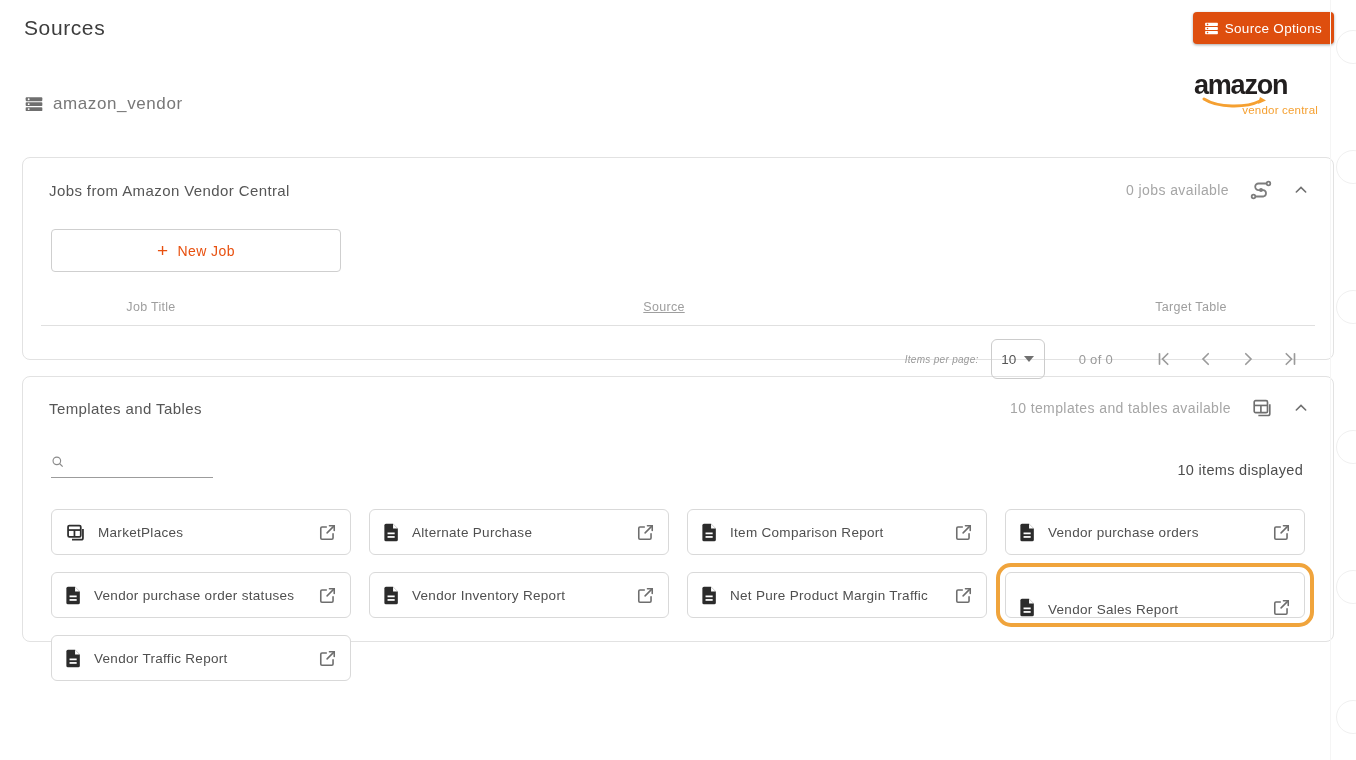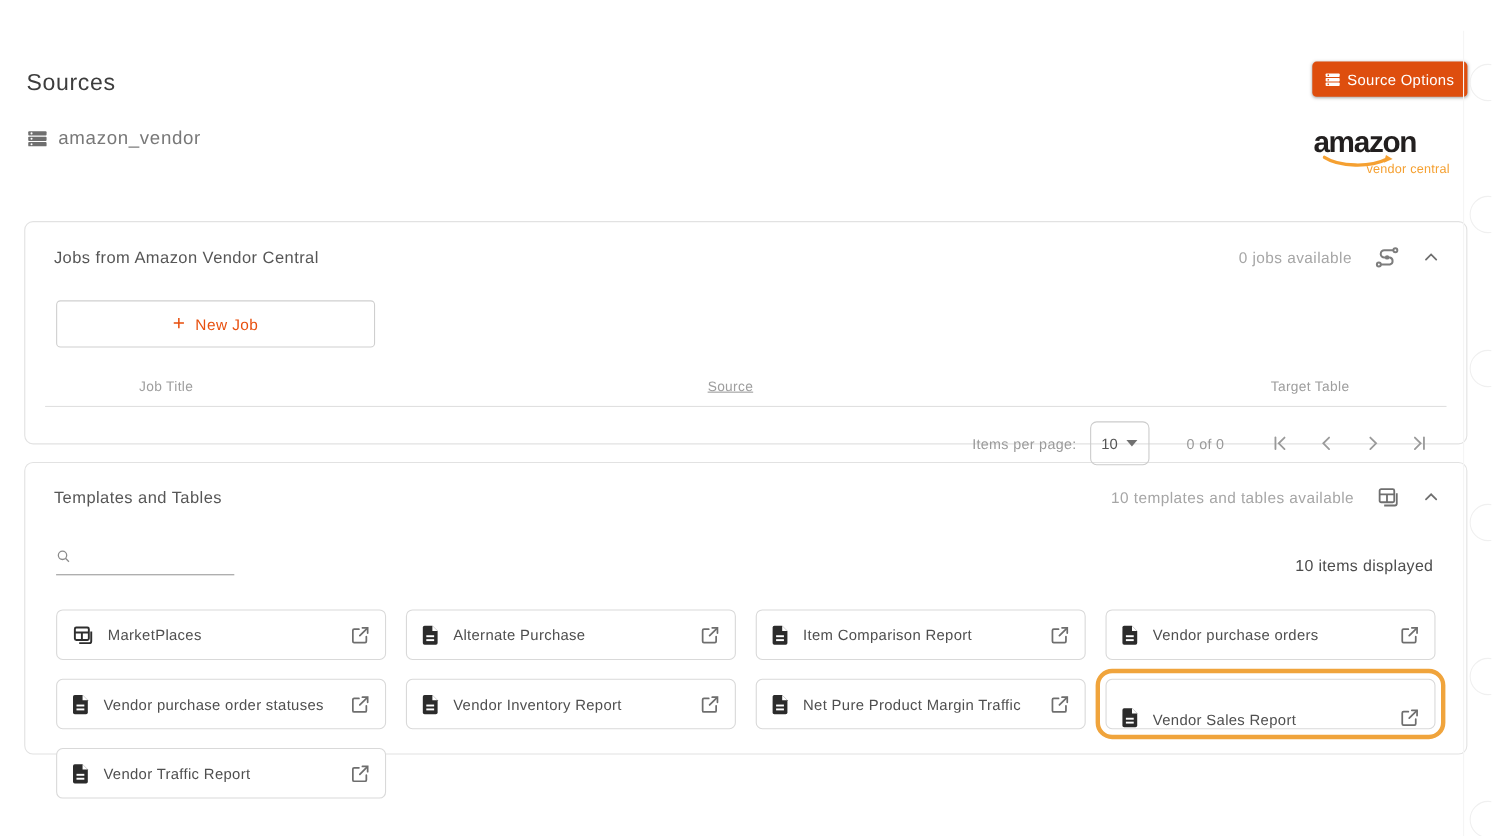--- a/index.html
+++ b/index.html
@@ -9,35 +9,35 @@
     font-family:"Liberation Sans", sans-serif;
     color:#4a4a4a; overflow:hidden; position:relative;
   }
   .page { width:1356px; height:760px; padding:0 22px; position:relative; }
 
   
   .deco-strip { position:absolute; right:0; top:0; width:26px; height:760px; overflow:hidden; border-left:1px solid #f5f5f5; }
   .deco-strip .blob { position:absolute; width:34px; height:34px; border:1px solid #f0f0f0; border-radius:50%; right:-14px; }
 
   
-  .top-bar { display:flex; justify-content:space-between; align-items:flex-end; padding-top:28px;margin-top:28px; }
+  .top-bar { display:flex; justify-content:space-between; align-items:flex-start; padding-top:12px; }
   .page-title { font-size:21px; font-weight:500; color:#3d3d3d; letter-spacing:.6px; padding-left:2px; margin-top:4px; }
   .source-options-btn {
     display:flex; align-items:center; gap:5px;
     background:#DE4E0E; color:#fff; border:none; border-radius:4px;
     height:32px; padding:0 12px 0 10px; font-size:13.5px; letter-spacing:.3px;
     font-family:"Liberation Sans", sans-serif; cursor:pointer;
     box-shadow:0 1px 3px rgba(0,0,0,.35);
   }
 
   
   .stack-icon { display:inline-block; line-height:0; }
 
   
-  .source-row { display:flex; justify-content:space-between; align-items:flex-start; margin-top:28px; padding:0 8px 0 2px; }
+  .source-row { display:flex; justify-content:space-between; align-items:flex-end; margin-top:28px; padding:0 8px 0 2px; }
   .source-name-wrap { display:flex; align-items:center; gap:9px; }
   .source-name { font-size:17px; font-weight:500; color:#787878; letter-spacing:.6px; }
 
   .amazon-logo { position:relative; width:122px; height:42px; margin-right:10px; }
   .amazon-word { font-size:27px; font-weight:700; color:#221f1f; letter-spacing:-1.2px; line-height:1; }
   .amazon-sub { position:absolute; right:-2px; bottom:-2px; font-size:11.5px; color:#F5A031; letter-spacing:.2px; }
   .amazon-smile { position:absolute; left:8px; top:24px; }
 
   
   .panel { border:1px solid #e2e2e2; border-radius:8px; background:#fff; padding:0 18px; }
@@ -61,21 +61,21 @@
 
   
   .job-table-head { display:flex; margin-top:28px; font-size:12.5px; color:#9e9e9e; letter-spacing:.3px;justify-content:space-between; }
   .jt-col1 { width:220px; text-align:center; }
   .jt-col2 { width:366px; text-align:center;text-decoration:underline; }
   .jt-col3 { width:248px; text-align:center; }
   .job-table-divider { border-bottom:1px solid #e0e0e0; margin-top:11px; }
 
   
   .pagination { display:flex; justify-content:flex-end; align-items:center; margin-top:13px; padding-right:16px; }
-  .ipp-label { font-size:13px; color:#9a9a9a; letter-spacing:.3px; }
+  .ipp-label { font-size:10px; color:#9a9a9a; letter-spacing:.3px;font-style:italic; }
   .page-size-select {
     display:flex; align-items:center; justify-content:center; gap:8px;
     width:54px; height:40px; margin-left:12px;
     border:1px solid #ccc; border-radius:6px; cursor:pointer;
     font-size:13.5px; color:#555;
   }
   .select-caret { width:0; height:0; border-left:5px solid transparent; border-right:5px solid transparent; border-top:6px solid #707070; }
   .range-label { font-size:13px; color:#9a9a9a; margin:0 0 0 34px; letter-spacing:.3px; }
   .pager { display:flex; align-items:center; gap:24px; margin-left:42px; }
   .pager .icon-btn svg { display:block; }

